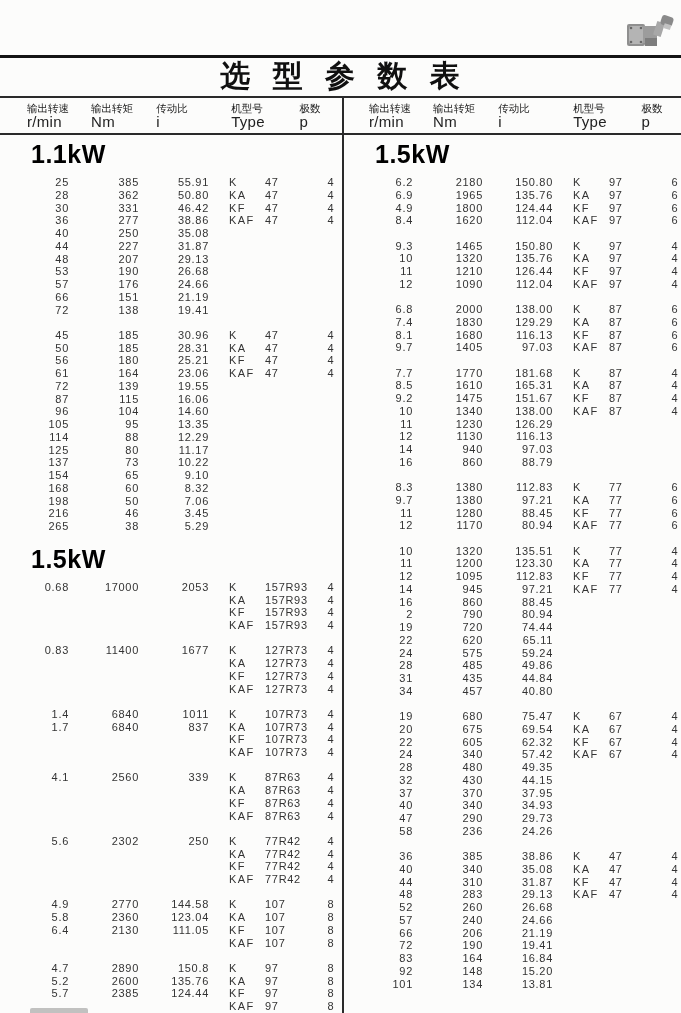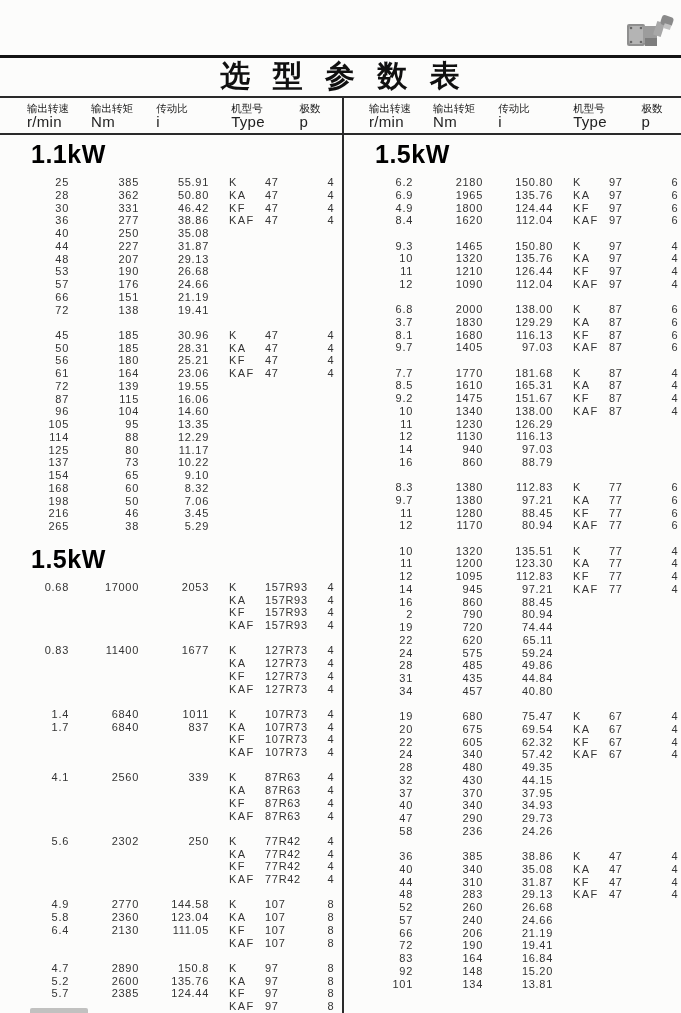--- a/index.html
+++ b/index.html
@@ -709,21 +709,21 @@
           <div class="row">
             <span class="c-speed">6.8</span>
             <span class="c-torque">2000</span>
             <span class="c-ratio">138.00</span>
             <span class="c-gap"></span>
             <span class="c-prefix">K</span>
             <span class="c-size">87</span>
             <span class="c-poles">6</span>
           </div>
           <div class="row">
-            <span class="c-speed">3.7</span>
+            <span class="c-speed">7.4</span>
             <span class="c-torque">1830</span>
             <span class="c-ratio">129.29</span>
             <span class="c-gap"></span>
             <span class="c-prefix">KA</span>
             <span class="c-size">87</span>
             <span class="c-poles">6</span>
           </div>
           <div class="row">
             <span class="c-speed">8.1</span>
             <span class="c-torque">1680</span>

